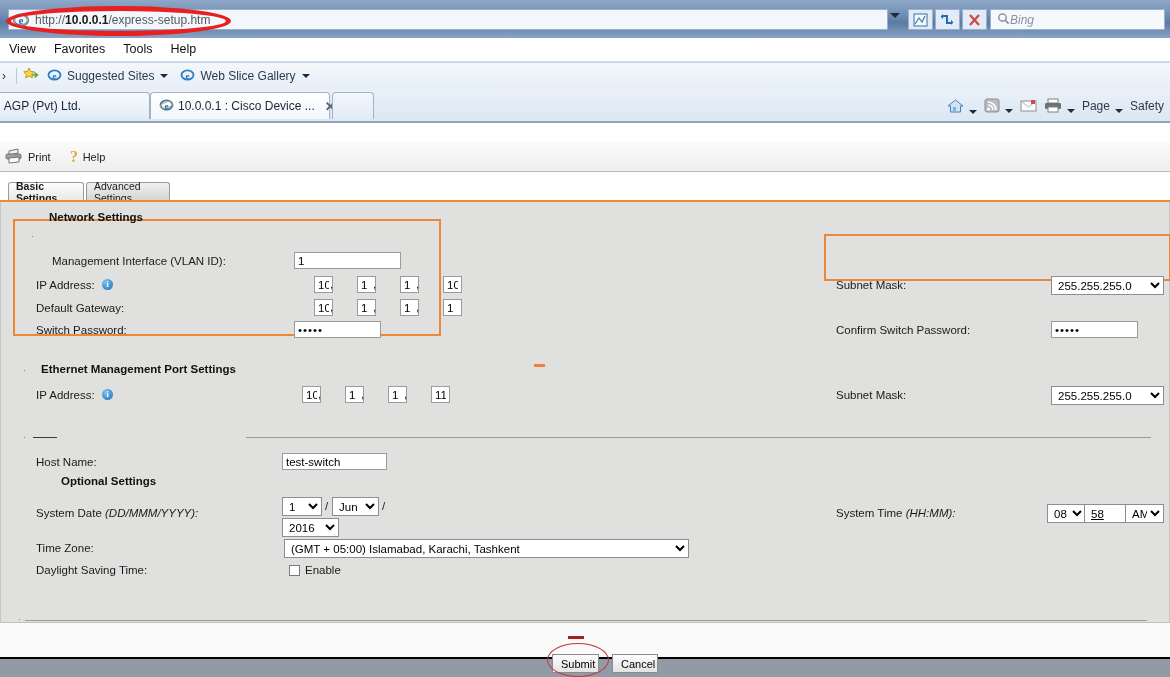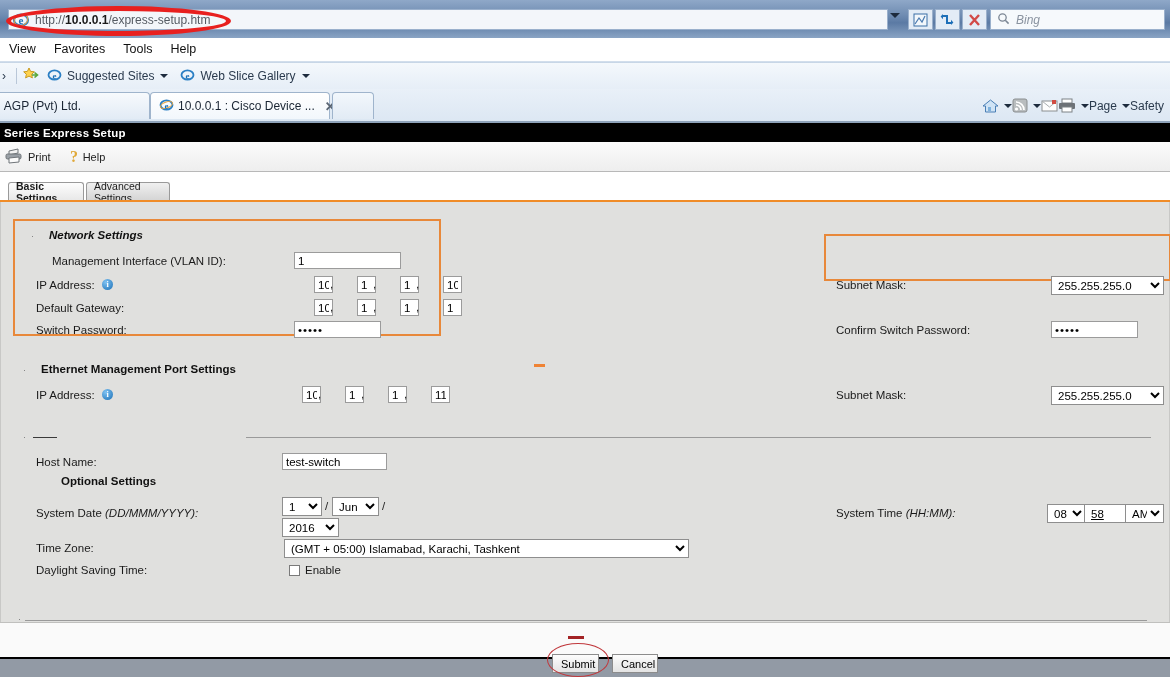--- a/index.html
+++ b/index.html
@@ -39,21 +39,21 @@
   .tb-btn {
     position: absolute; top: 9px; width: 25px; height: 21px;
     border: 1px solid #9ab0cc; background: #e3ecf6;
     display: flex; align-items: center; justify-content: center;
   }
   .search-box {
     position: absolute; left: 990px; top: 9px; width: 175px; height: 21px;
     background: #f6f9fc; border: 1px solid #9ab0cc;
     display: flex; align-items: center; padding-left: 6px;
   }
-  .search-ph { font-size: 12px; color: #8a93a0; font-style: italic; margin-left: 6px; }
+  .search-ph { font-size: 12px; color: #8a93a0; font-style: italic; }
 
   
   .menu-bar {
     position: absolute; left: 0; top: 38px; width: 1170px; height: 23px;
     background: #ffffff;
     display: flex; align-items: center;
   }
   .menu-item {
     font-size: 12.5px; color: #111; padding: 0 9px; line-height: 23px;
   }
@@ -85,21 +85,21 @@
     background: linear-gradient(to bottom,#f7fafd,#e2ebf5);
     display:flex; align-items:center; padding: 0 8px;
     font-size:12px; color:#1a2533; white-space:nowrap;
   }
   .tab.active { background: linear-gradient(to bottom,#ffffff,#f2f7fc); }
   .tab .close { margin-left:10px; color:#5a6573; font-size:13px; font-weight:bold;}
   .newtab { position:absolute; top:3px; left:332px; width:42px; height:27px;
     border:1px solid #9fb4cc; border-bottom:none; border-radius:4px 4px 0 0;
     background: linear-gradient(to bottom,#f2f7fc,#e2ebf5); }
   .cmd-right { position:absolute; right:0; top:89px; height:33px; display:flex; align-items:center; padding-right:6px;}
-  .cmd-item { display:flex; align-items:center; font-size:12px; color:#2a3a4d;}
+  .cmd-item { display:flex; align-items:flex-end; margin-left:7px; font-size:12px; color:#2a3a4d;}
   .cmd-caret { margin-left:5px; width:0;height:0;border-left:4px solid transparent;border-right:4px solid transparent;border-top:4px solid #1d2b3d;}
   .chrome-bottom-line { position:absolute; left:0; top:121px; width:1170px; height:2px; background:#8fa3ba;}
 
   
   .page {
     position:absolute; left:0; top:123px; width:1170px; height:554px;
     background:#ffffff;
   }
   .black-bar {
     position:absolute; left:0; top:0; width:1170px; height:19px;
@@ -349,23 +349,20 @@
     <span class="cmd-caret"></span>
   </span>
   <span class="cmd-item">
     <span>Safety</span>
   </span>
 </div>
 <div class="chrome-bottom-line"></div>
 
 <div class="page">
 
-  <div class="black-bar">
-    <span>Series Express Setup</span>
-  </div>
 
   <div class="tool-bar">
     <span class="tool-btn">
       <span>
         <svg width="19" height="16" viewBox="0 0 19 16">
             <path d="M4 3 L13 1 L13 5 L4 7 Z" fill="#f2f2f2" stroke="#6f7479"></path>
             <rect x="1" y="6" width="15" height="5" rx="1.5" fill="#9aa0a6" stroke="#6f7479"></rect>
             <path d="M4 10 L14 9 L14 14 L4 15 Z" fill="#fbfbfb" stroke="#6f7479"></path>
           </svg>
       </span>
@@ -391,21 +388,21 @@
   </div>
   <div class="orange-rule"></div>
 
   <div class="form-area">
 
     <div class="net-box"></div>
     <div class="sub-box"></div>
     <div class="orange-dash"></div>
 
     <span class="sec-bullet" style="left:30px; top:29px;">·</span>
-    <span class="sec-head" style="left:48px; top:27px;font-style:italic;">Network Settings</span>
+    <span class="sec-head" style="left:48px; top:9px;">Network Settings</span>
 
     <span class="f-label" style="left:35px; top:53px;margin-left:16px;">Management Interface (VLAN ID):</span>
     <input class="txt" style="left: 293px; top: 50px; width: 107px;" value="1">
 
     <span class="f-label" style="left:35px; top:77px;">IP Address:</span>
     <span class="info-ico" style="left:101px; top:77px;">i</span>
     <input class="txt oct" style="left: 293px; top: 74px;" value="10">
     <span class="dot" style="left:329px; top:76px;">,</span>
     <input class="txt oct" style="left: 336px; top: 74px;" value="1">
     <span class="dot" style="left:372px; top:76px;">,</span>

